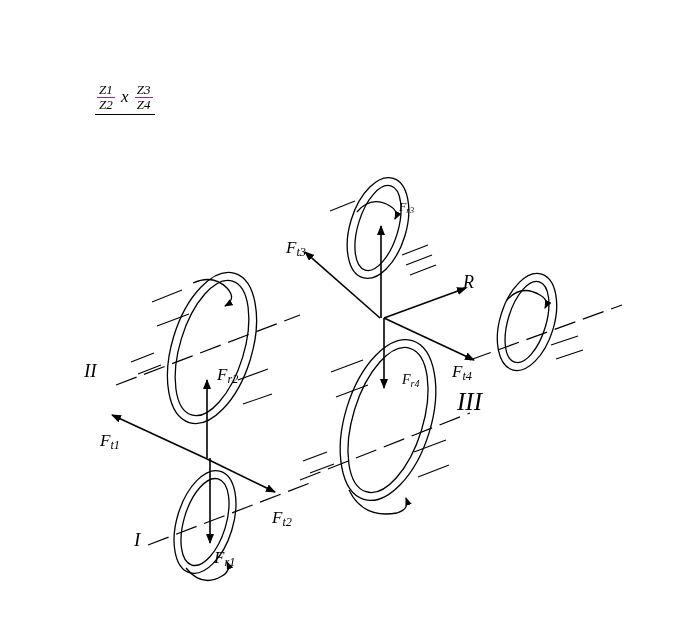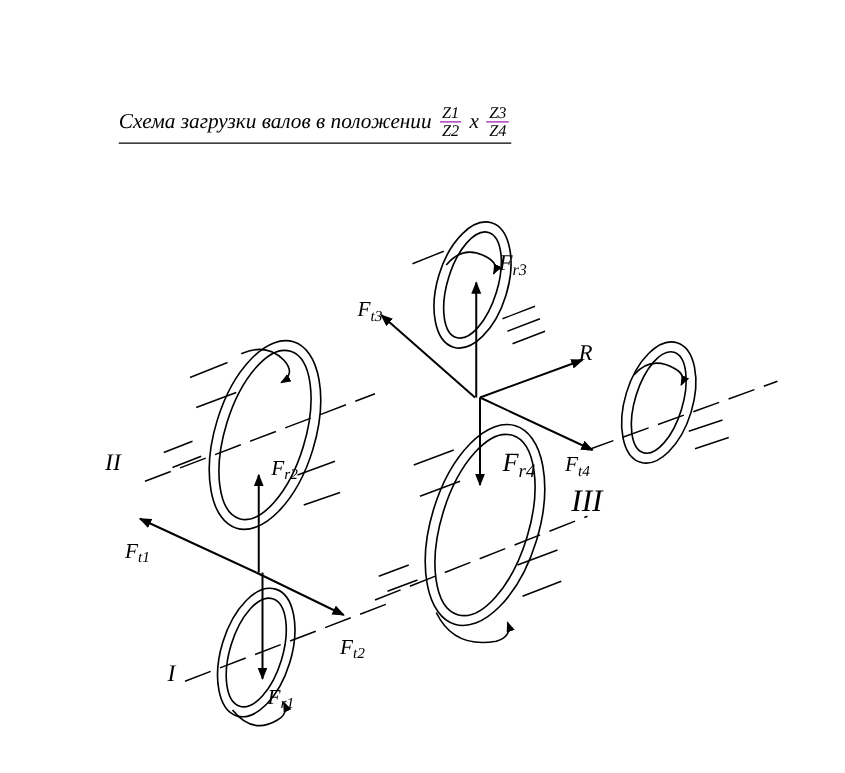--- a/index.html
+++ b/index.html
@@ -65,21 +65,20 @@
     width: 676px;
     height: 618px;
   }
 </style>
 </head>
 <body>
 
 <div id="root">
 
   <div class="title">
-    <span>Схема загрузки валов в положении</span>
     <span class="frac">
       <span class="num">Z1</span>
       <span class="den">Z2</span>
     </span>
     <span>x</span>
     <span class="frac">
       <span class="num">Z3</span>
       <span class="den">Z4</span>
     </span>
   </div>
@@ -198,23 +197,23 @@
   </div>
   <div class="lbl" style="left:214px; top:548px; font-size:17px;text-align:right;">
     <span>F</span><span class="sub">r1</span>
   </div>
   <div class="lbl" style="left:217px; top:365px; font-size:17px;">
     <span>F</span><span class="sub">r2</span>
   </div>
   <div class="lbl" style="left:286px; top:238px; font-size:17px;font-style:italic;">
     <span>F</span><span class="sub">t3</span>
   </div>
-  <div class="lbl" style="left:399px; top:200px; font-size:18px;">
+  <div class="lbl" style="left:399px; top:200px; font-size:12px;">
     <span>F</span><span class="sub">r3</span>
   </div>
-  <div class="lbl" style="left:402px; top:358px; font-size:21px;">
+  <div class="lbl" style="left:402px; top:372px; font-size:14px;">
     <span>F</span><span class="sub">r4</span>
   </div>
   <div class="lbl" style="left:452px; top:362px; font-size:17px;">
     <span>F</span><span class="sub">t4</span>
   </div>
 
 </div>
 
 </body></html>

